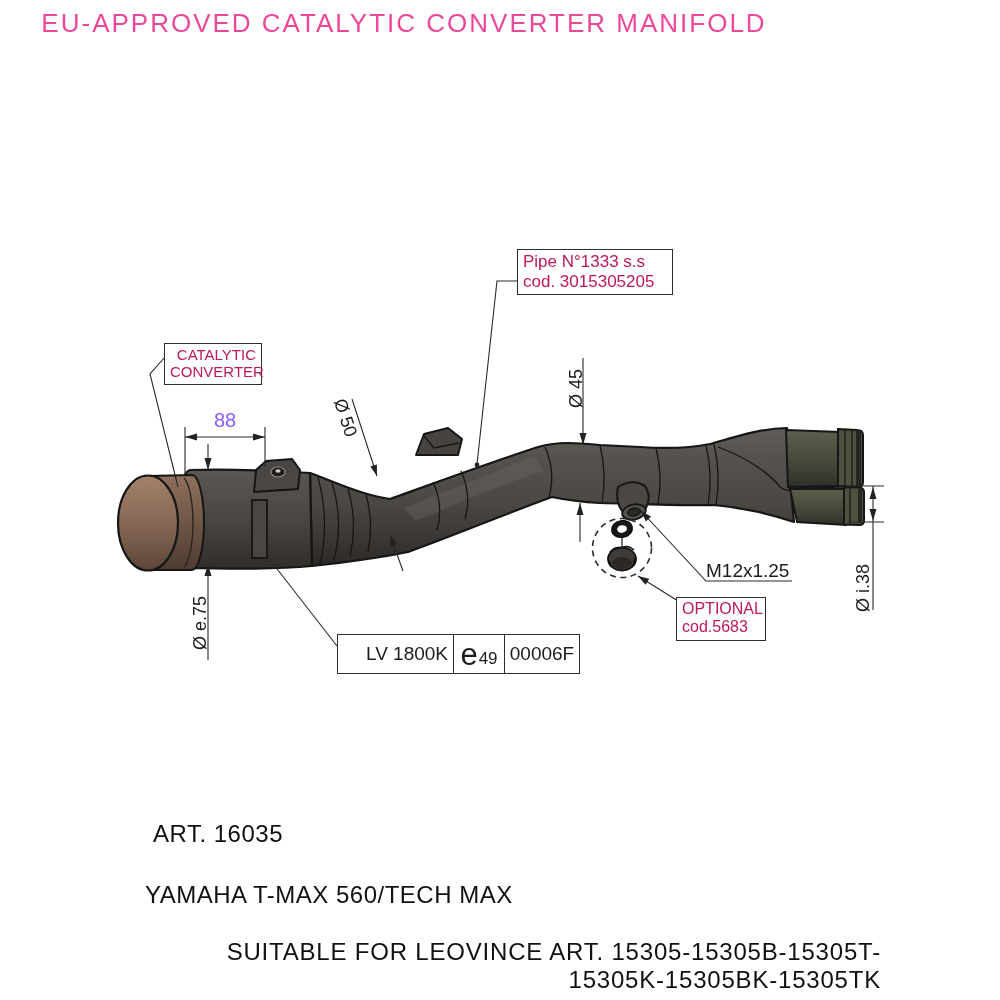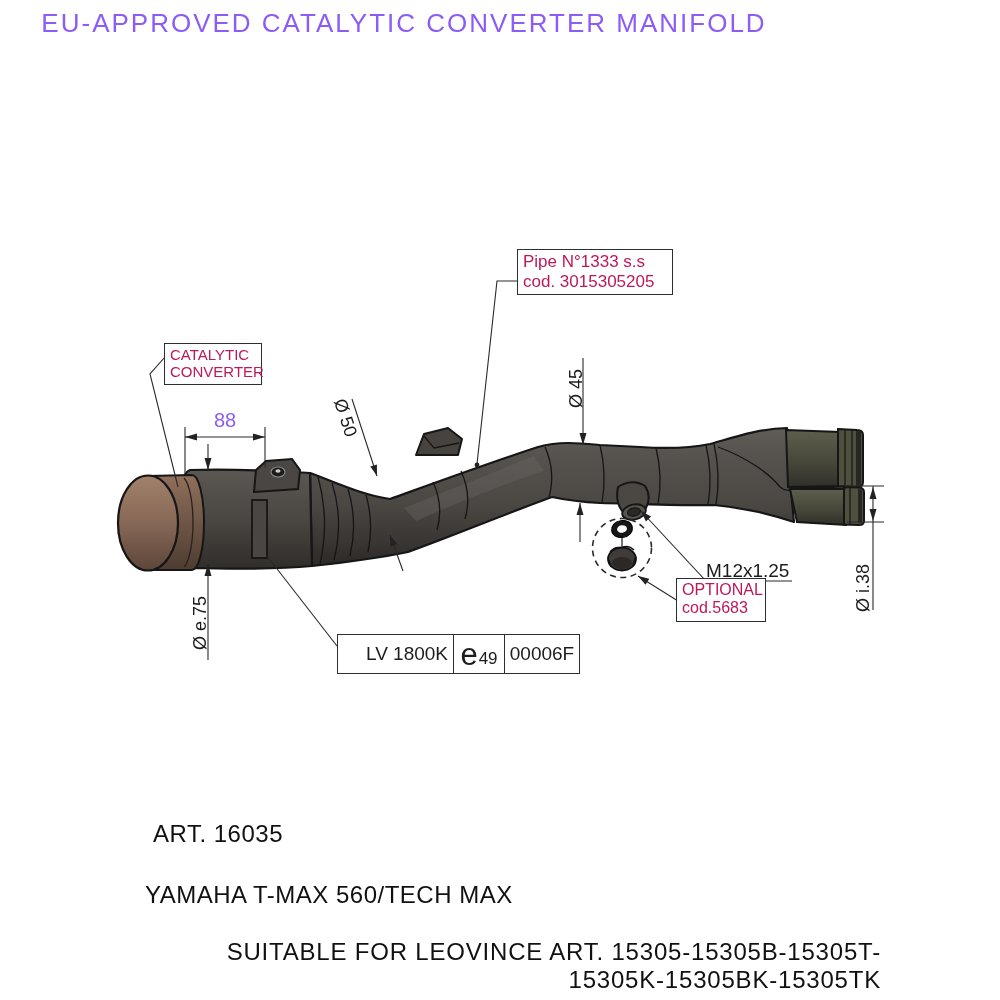--- a/index.html
+++ b/index.html
@@ -1,23 +1,23 @@
 <!DOCTYPE html>
 <html><head>
 <meta charset="utf-8">
 <style>
   html,body{margin:0;padding:0;background:#fff;}
   body{width:1000px;height:1000px;position:relative;font-family:"Liberation Sans",sans-serif;color:#111;overflow:hidden;}
   .abs{position:absolute;}
-  #title{top:8px;left:0;width:808px;text-align:center;font-size:26px;letter-spacing:2px;white-space:nowrap;color:#8b5cf6;}
+  #title{top:8px;left:0;width:808px;text-align:center;font-size:26px;letter-spacing:2px;white-space:nowrap;color:#ec4899;}
   .note-box{background:#fff;border:1.5px solid #2e2e2e;padding:2px 5px 3px 5px;line-height:1.15;color:#be185d;}
   .note-box span{display:block;white-space:nowrap;}
   #pipe-label{left:517px;top:249px;font-size:17px;width:144px;}
-  #catalytic-label{left:164px;top:343px;font-size:15px;width:86px;}
-  #optional-label{left:676px;top:578px;font-size:16px;width:78px;}
+  #catalytic-label{left:164px;top:343px;font-size:15px;width:86px;text-align:right;}
+  #optional-label{left:676px;top:597px;font-size:16px;width:78px;}
   #m12-label{left:706px;top:560px;font-size:19px;color:#1c1c1c;white-space:nowrap;}
   #dim-88{left:185px;top:409px;width:80px;text-align:center;font-size:20px;color:#8b5cf6;}
   .dim-rot{position:absolute;transform-origin:0 0;transform:rotate(-90deg);font-size:18px;white-space:nowrap;color:#1c1c1c;}
   #dia-e75{left:190px;top:650px;}
   #dia-45{left:566px;top:408px;}
   #dia-i38{left:853px;top:612px;}
   #dia-50{left:349px;top:396px;transform:rotate(72deg);}
   #homologation{left:337px;top:634px;width:218px;height:38px;border:1.5px solid #2e2e2e;background:#fff;display:flex;align-items:stretch;font-size:19px;color:#1c1c1c;padding-left:23px;}
   #homologation .cell{display:flex;align-items:center;justify-content:center;white-space:nowrap;}
   #h-left{width:92px;}

